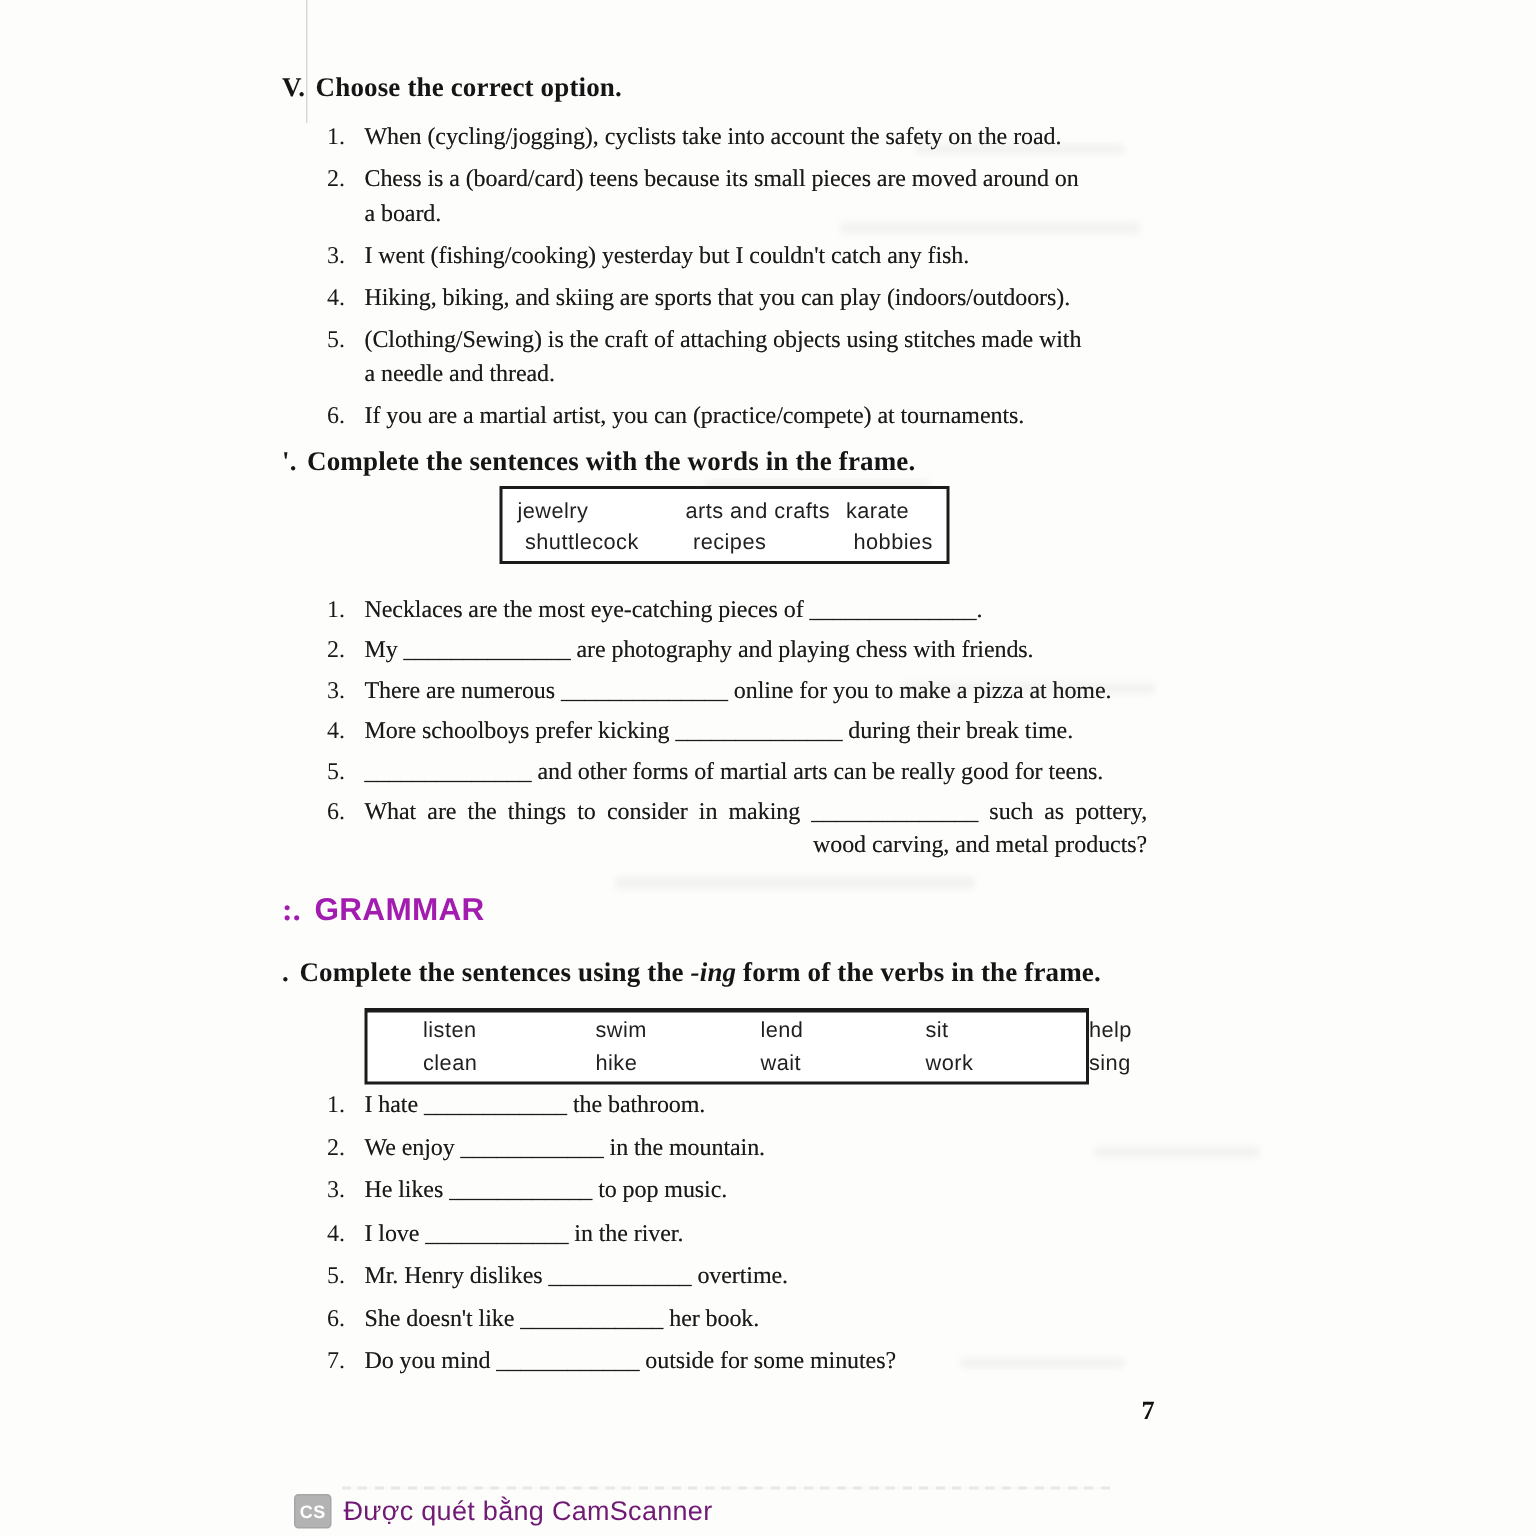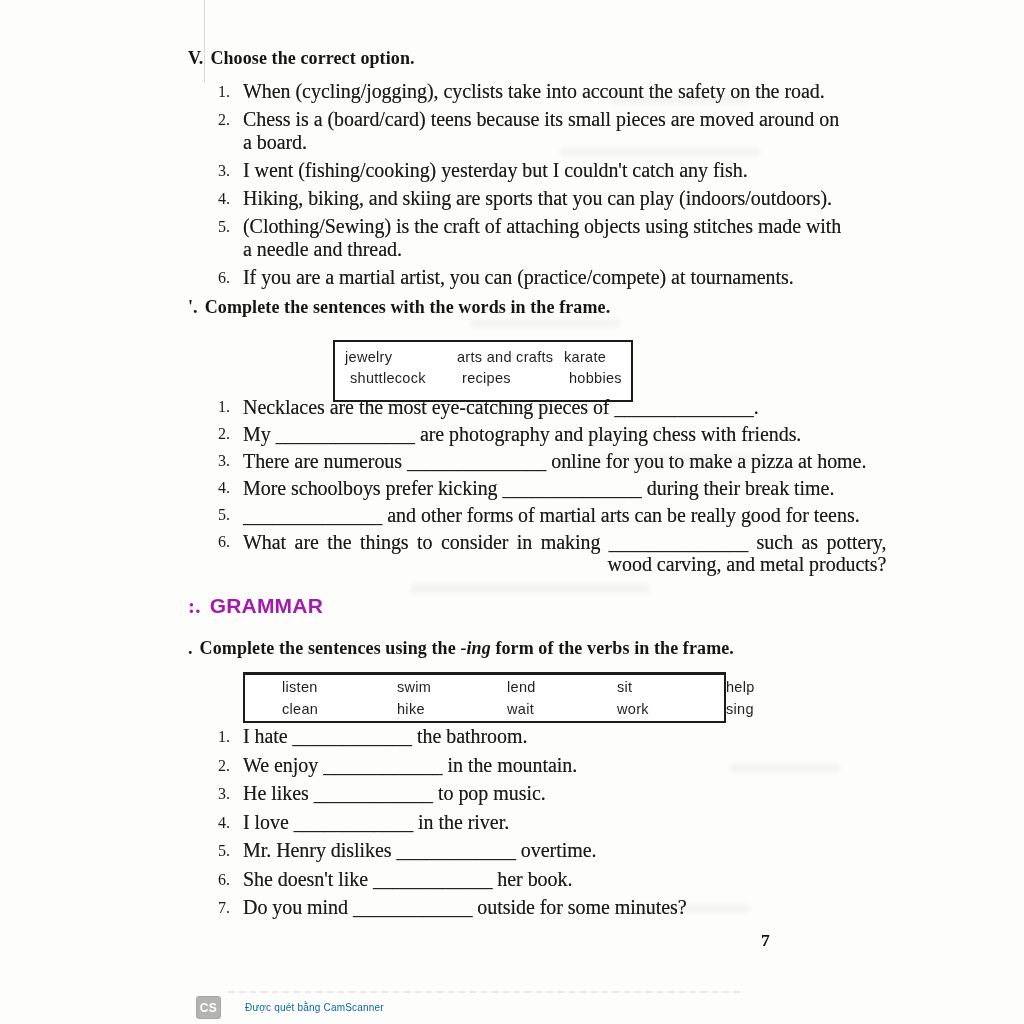--- a/index.html
+++ b/index.html
@@ -22,54 +22,54 @@
   }
   #grammar-heading .pfx{margin-right:9px;font-family:"Liberation Serif",serif;}
   #ing-heading i{font-weight:bold;}
   
   ul.ex{
     position:absolute;left:218px;width:565px;margin:0;padding:0;list-style:none;
   }
   ul.ex li{display:flex;margin-bottom:5px;}
   ul.ex .num{flex:0 0 25px;font-size:16px;color:#1a1a1a;}
   ul.ex .txt{flex:0 0 auto;}
-  ul.ex .line{white-space:nowrap;font-size:20px;letter-spacing:-.05px;
+  ul.ex .line{white-space:nowrap;font-size:16px;letter-spacing:-.05px;
     text-shadow:0 0 .4px rgba(20,20,20,.55);}
   #iv-list .line{line-height:23px;}
   #iv-list .num{line-height:23px;}
   #v-list .line{line-height:22px;text-align:right;}
   #v-list .num{line-height:22px;}
   #v-list li:nth-child(6) .line:first-child{word-spacing:3.5px;}
   #g-list .line{line-height:23.5px;text-align:center;}
   #g-list .num{line-height:23.5px;}
   
   .frame{
     position:absolute;border:2px solid #1b1b1b;background:#fff;
     font-family:"Liberation Sans", sans-serif;color:#1f1f1f;
   }
-  #frame1{left:333px;top:340px;width:300px;height:62px;padding:5px 0 0 10px;box-sizing:border-box;}
+  #frame1{left:333px;top:324px;width:300px;height:52px;padding:5px 0 0 10px;box-sizing:border-box;}
   #frame1 .frow{display:grid;grid-template-columns:112px 107px 1fr;line-height:21px;font-size:14.5px;letter-spacing:.3px;}
   #frame2{left:243px;top:672px;width:483px;height:51px;border-top-width:3.5px;padding:2px 0 0 5px;box-sizing:border-box;}
   #frame2 .frow{display:grid;grid-template-columns:115px 110px 110px 109px 1fr;line-height:21.5px;font-size:14.5px;letter-spacing:.3px;margin-left:32px;}
   .frame .word{white-space:nowrap;}
   
   #page-number{
     position:absolute;left:761px;top:930px;
     font-size:17.5px;font-weight:bold;color:#111;
   }
   #watermark{
     position:absolute;left:196px;top:996px;display:flex;align-items:center;
     font-family:"Liberation Sans", sans-serif;
   }
   #cs-badge{
     width:23px;height:21px;background:#b3b3b3;border:1px solid #a6a6a6;border-radius:3px;
     color:#fff;font-size:12px;font-weight:bold;display:flex;align-items:center;justify-content:center;
     letter-spacing:.3px;
   }
-  #wm-text{margin-left:24px;font-size:10px;color:#0369a1;letter-spacing:.2px;}
+  #wm-text{margin-left:8px;font-size:18px;color:#701a75;letter-spacing:.2px;}
   
   .smudge{position:absolute;background:rgba(150,150,150,.8);opacity:.12;filter:blur(2px);border-radius:3px;}
   #edge-line{position:absolute;left:204px;top:0;width:1px;height:82px;background:rgba(0,0,0,.14);filter:blur(.4px);}
   #bottom-line{position:absolute;left:228px;top:991px;width:512px;height:2px;
     background:repeating-linear-gradient(90deg,rgba(120,120,120,.35) 0 6px,rgba(120,120,120,.05) 6px 11px);
     opacity:.45;filter:blur(.3px);}
 </style>
 </head>
 <body>
 

